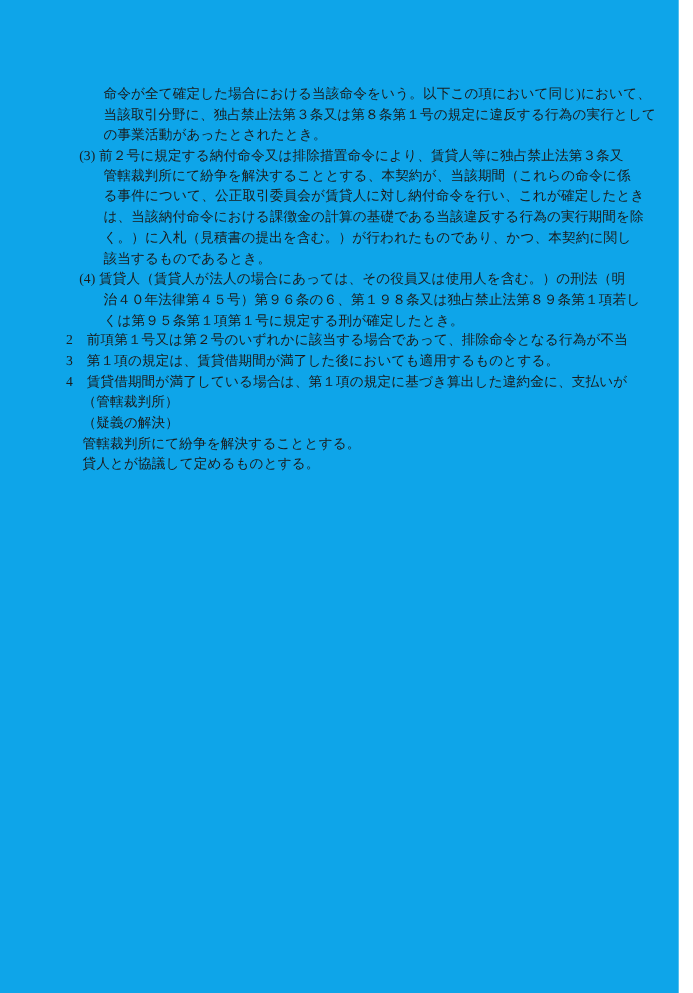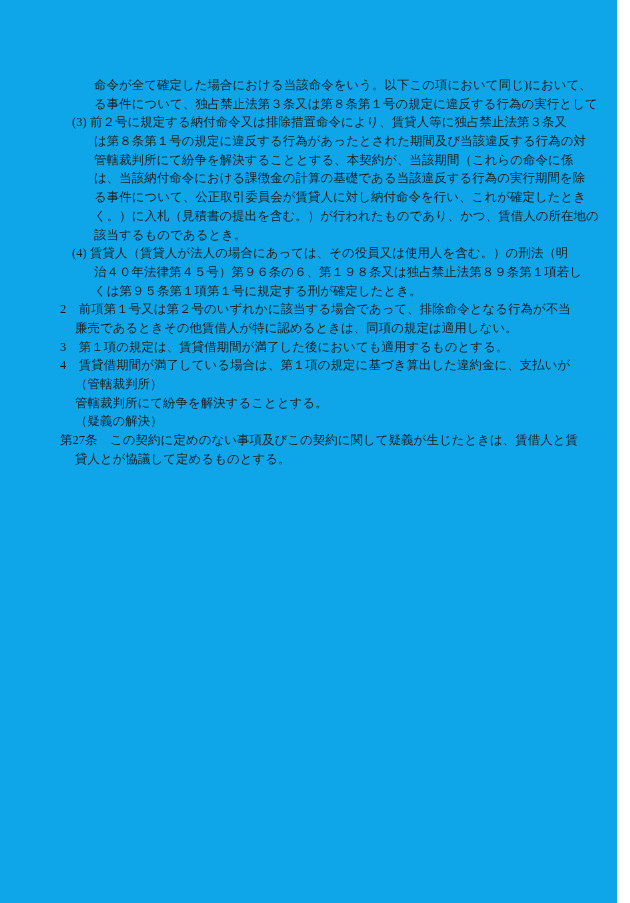--- a/index.html
+++ b/index.html
@@ -30,34 +30,32 @@
   .ind-m { padding-left: 12px; } 
   .ind-1 { padding-left: 15px; } 
   .ind-2 { padding-left: 34px; } 
   .blank { height: 18.7px; }
 </style>
 </head>
 <body>
 
 <div class="page">
   <div class="line ind-2">命令が全て確定した場合における当該命令をいう。以下この項において同じ)において、</div>
-  <div class="line ind-2">る事件について、独占禁止法第３条又は第８条第１号の規定に違反する行為の実行として</div>
+  <div class="line ind-2">当該取引分野に、独占禁止法第３条又は第８条第１号の規定に違反する行為の実行として</div>
+  <div class="line ind-2">の事業活動があったとされたとき。</div>
   <div class="line ind-m">(3) 前２号に規定する納付命令又は排除措置命令により、賃貸人等に独占禁止法第３条又</div>
-  <div class="line ind-2">は第８条第１号の規定に違反する行為があったとされた期間及び当該違反する行為の対</div>
   <div class="line ind-2">管轄裁判所にて紛争を解決することとする、本契約が、当該期間（これらの命令に係</div>
+  <div class="line ind-2">る事件について、公正取引委員会が賃貸人に対し納付命令を行い、これが確定したとき</div>
   <div class="line ind-2">は、当該納付命令における課徴金の計算の基礎である当該違反する行為の実行期間を除</div>
-  <div class="line ind-2">る事件について、公正取引委員会が賃貸人に対し納付命令を行い、これが確定したとき</div>
-  <div class="line ind-2">く。）に入札（見積書の提出を含む。）が行われたものであり、かつ、賃借人の所在地の</div>
+  <div class="line ind-2">く。）に入札（見積書の提出を含む。）が行われたものであり、かつ、本契約に関し</div>
   <div class="line ind-2">該当するものであるとき。</div>
   <div class="line ind-m">(4) 賃貸人（賃貸人が法人の場合にあっては、その役員又は使用人を含む。）の刑法（明</div>
   <div class="line ind-2">治４０年法律第４５号）第９６条の６、第１９８条又は独占禁止法第８９条第１項若し</div>
   <div class="line ind-2">くは第９５条第１項第１号に規定する刑が確定したとき。</div>
   <div class="line ind-0">2　前項第１号又は第２号のいずれかに該当する場合であって、排除命令となる行為が不当</div>
-  <div class="line ind-1">廉売であるときその他賃借人が特に認めるときは、同項の規定は適用しない。</div>
   <div class="line ind-0">3　第１項の規定は、賃貸借期間が満了した後においても適用するものとする。</div>
   <div class="line ind-0">4　賃貸借期間が満了している場合は、第１項の規定に基づき算出した違約金に、支払いが</div>
   <div class="line ind-1">（管轄裁判所）</div>
+  <div class="line ind-1">（疑義の解決）</div>
   <div class="line ind-1">管轄裁判所にて紛争を解決することとする。</div>
-  <div class="line ind-1">（疑義の解決）</div>
-  <div class="line ind-0">第27条　この契約に定めのない事項及びこの契約に関して疑義が生じたときは、賃借人と賃</div>
   <div class="line ind-1">貸人とが協議して定めるものとする。</div>
   <div class="line blank"></div>
 </div>
 
 </body></html>

